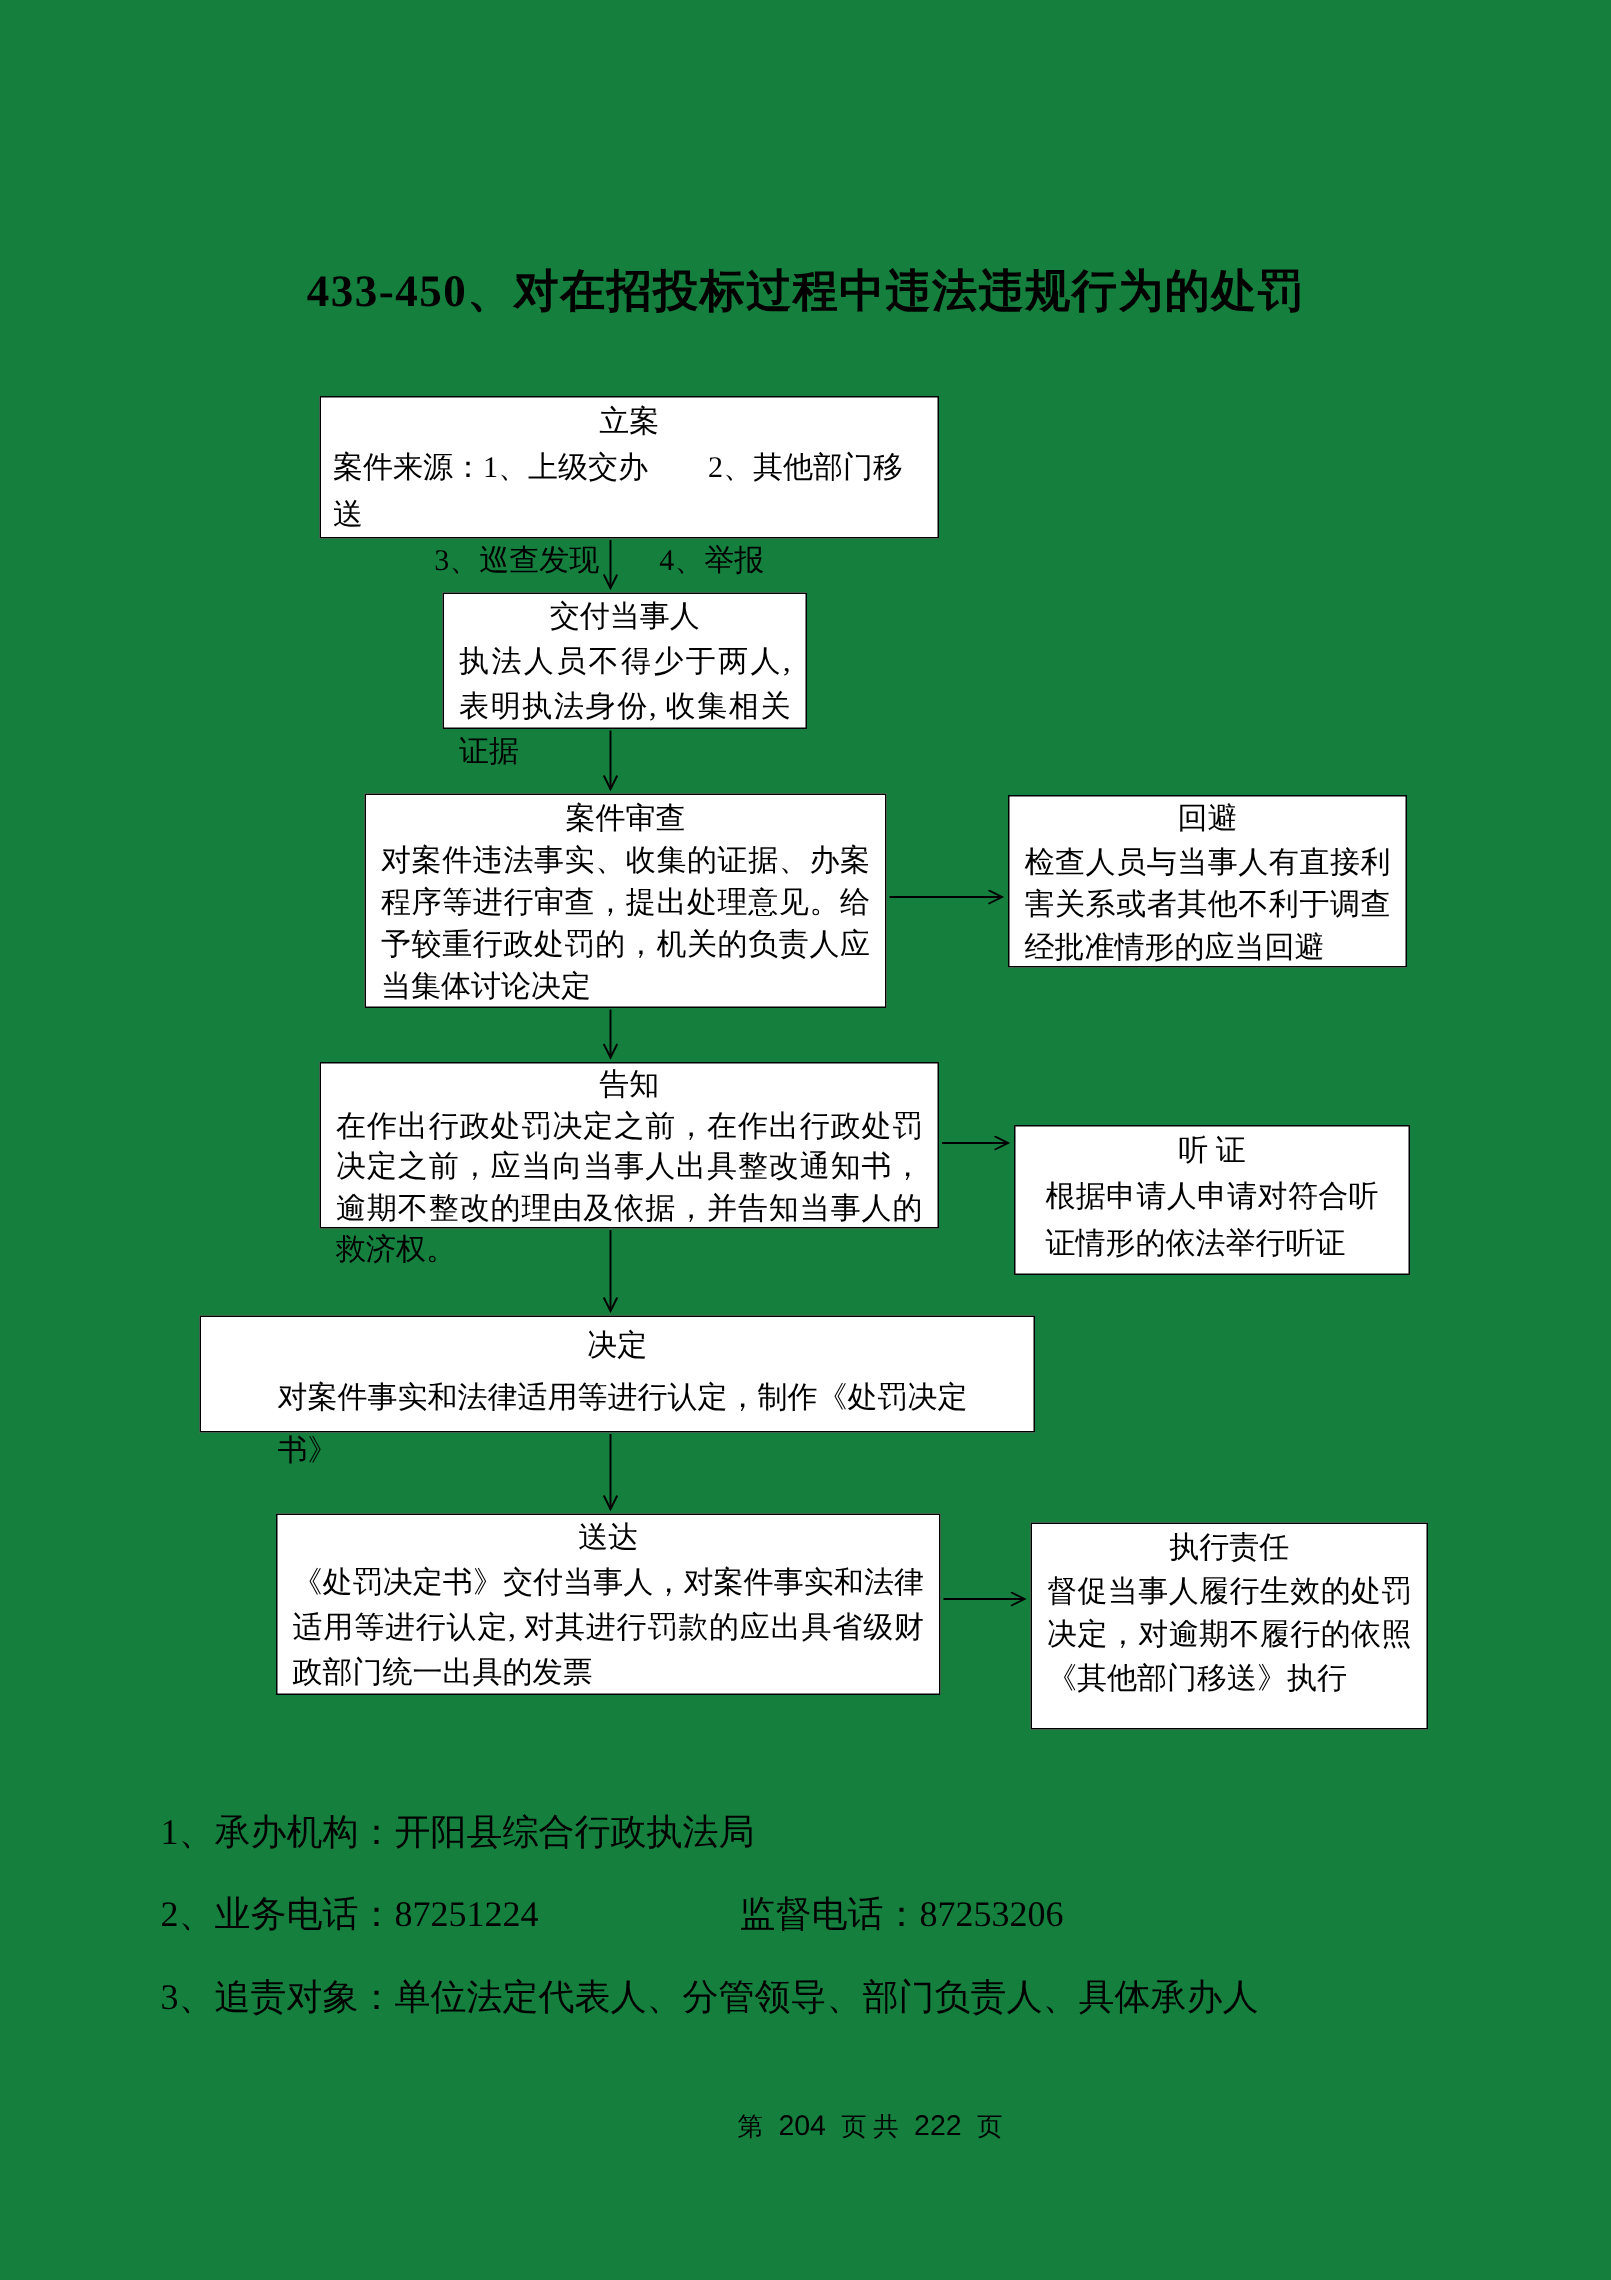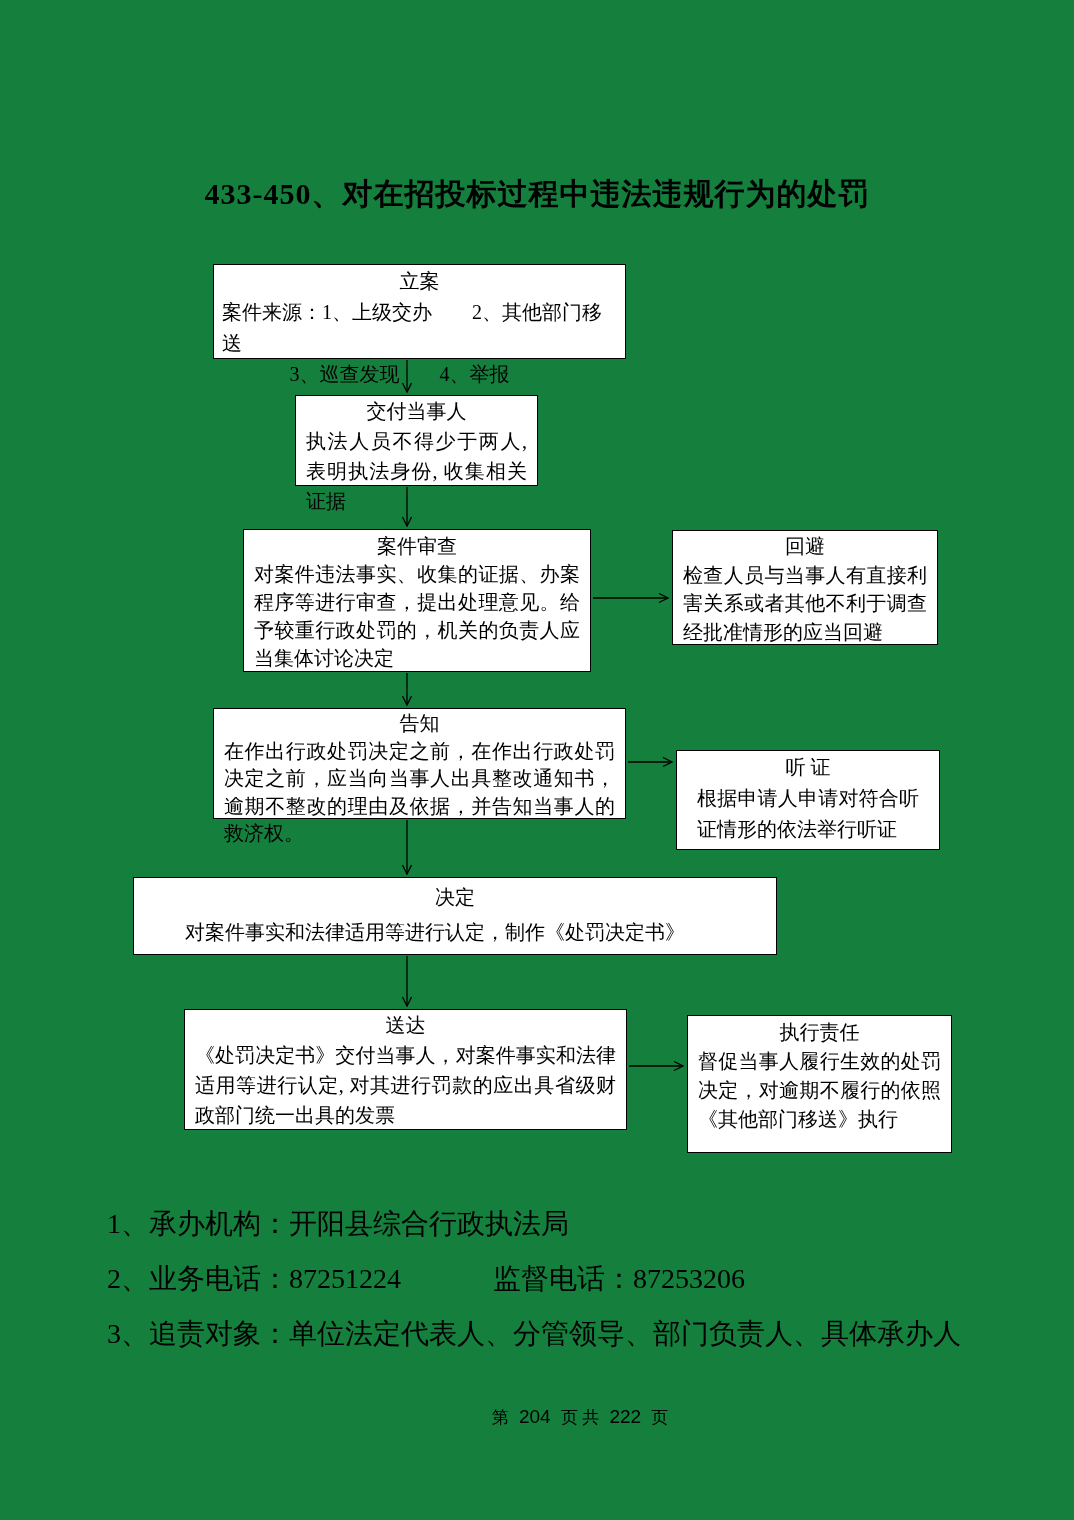--- a/index.html
+++ b/index.html
@@ -20,21 +20,21 @@
     position:absolute;
     border:1.5px solid #000;
     box-sizing:border-box;
     font-size:20px;
     background:#fff;
   }
   .node-title{text-align:center;}
   .node-body{text-align:justify;text-justify:inter-ideograph;}
   .arrows{position:absolute;left:0;top:0;pointer-events:none;}
   .notes{position:absolute;left:107px;top:0;width:860px;}
-  .note-row{position:absolute;left:0;font-size:28px;white-space:nowrap;}
+  .note-row{position:absolute;left:0;font-size:24px;white-space:nowrap;}
   .note-row .right-part{position:absolute;left:386px;top:0;}
   .footer{
     position:absolute;left:0;top:1406px;width:100%;
     text-align:center;font-size:17px;margin-left:43px;
   }
   .footer .num{
     font-family:"Liberation Sans","DejaVu Sans",sans-serif;
     font-size:19px;
     margin:0 4px;
   }
@@ -71,21 +71,21 @@
   <div class="node" style="left:213px;top:708px;width:413px;height:111px;line-height:27.5px;padding:1px 10px;">
     <div class="node-title">告知</div>
     <div class="node-body">在作出行政处罚决定之前，在作出行政处罚决定之前，应当向当事人出具整改通知书，逾期不整改的理由及依据，并告知当事人的救济权。</div>
   </div>
 
   <div class="node" style="left:676px;top:704px;width:264px;height:100px;line-height:31px;padding:1px 20px;margin-top:46px;">
     <div class="node-title">听 证</div>
     <div class="node-body">根据申请人申请对符合听证情形的依法举行听证</div>
   </div>
 
-  <div class="node" style="left:133px;top:877px;width:644px;height:78px;line-height:35px;padding:2px 12px;">
+  <div class="node" style="left:133px;top:877px;width:557px;height:78px;line-height:35px;padding:2px 12px;">
     <div class="node-title">决定</div>
     <div class="node-body" style="text-align:left;margin-left:39px;">对案件事实和法律适用等进行认定，制作《处罚决定书》</div>
   </div>
 
   <div class="node" style="left:184px;top:1009px;width:443px;height:121px;line-height:30px;padding:0 10px;">
     <div class="node-title">送达</div>
     <div class="node-body">《处罚决定书》交付当事人，对案件事实和法律适用等进行认定, 对其进行罚款的应出具省级财政部门统一出具的发票</div>
   </div>
 
   <div class="node" style="left:687px;top:1015px;width:265px;height:138px;line-height:29px;padding:2px 10px;">

